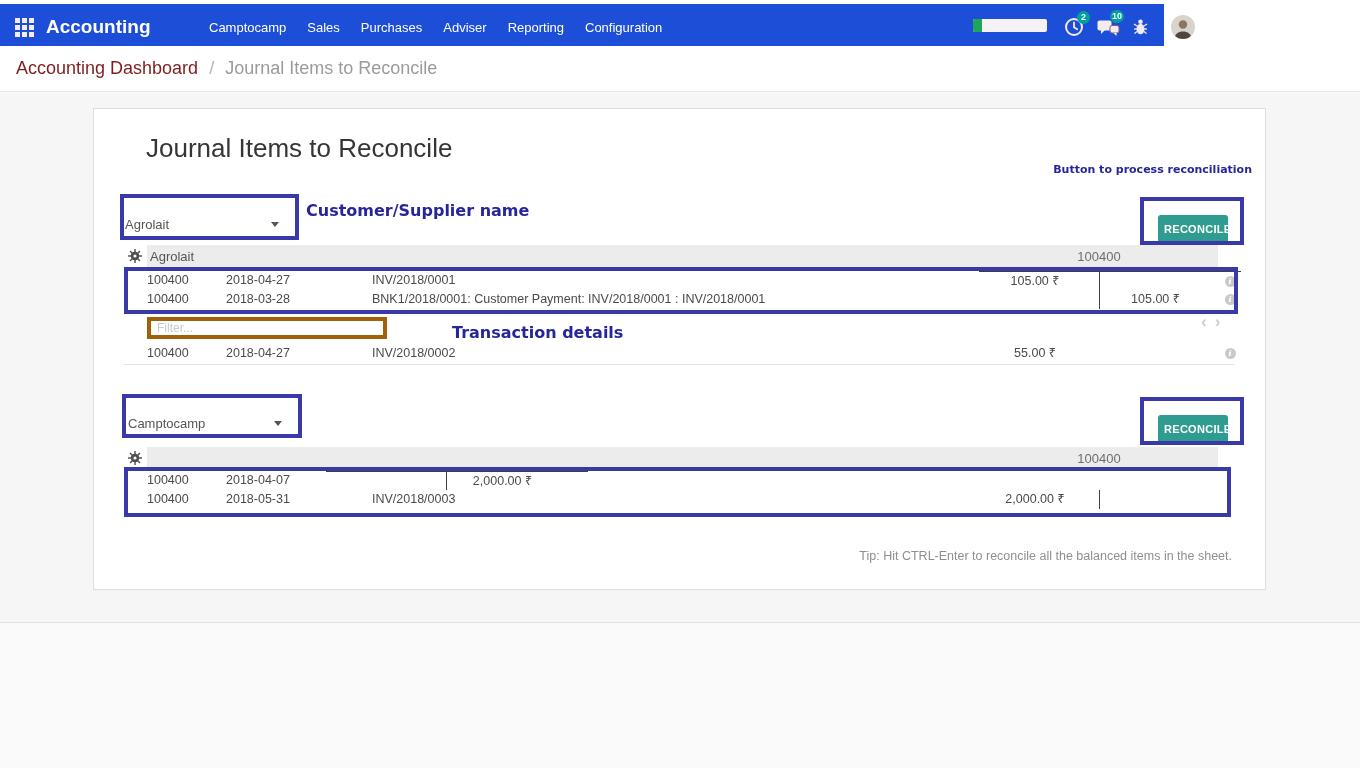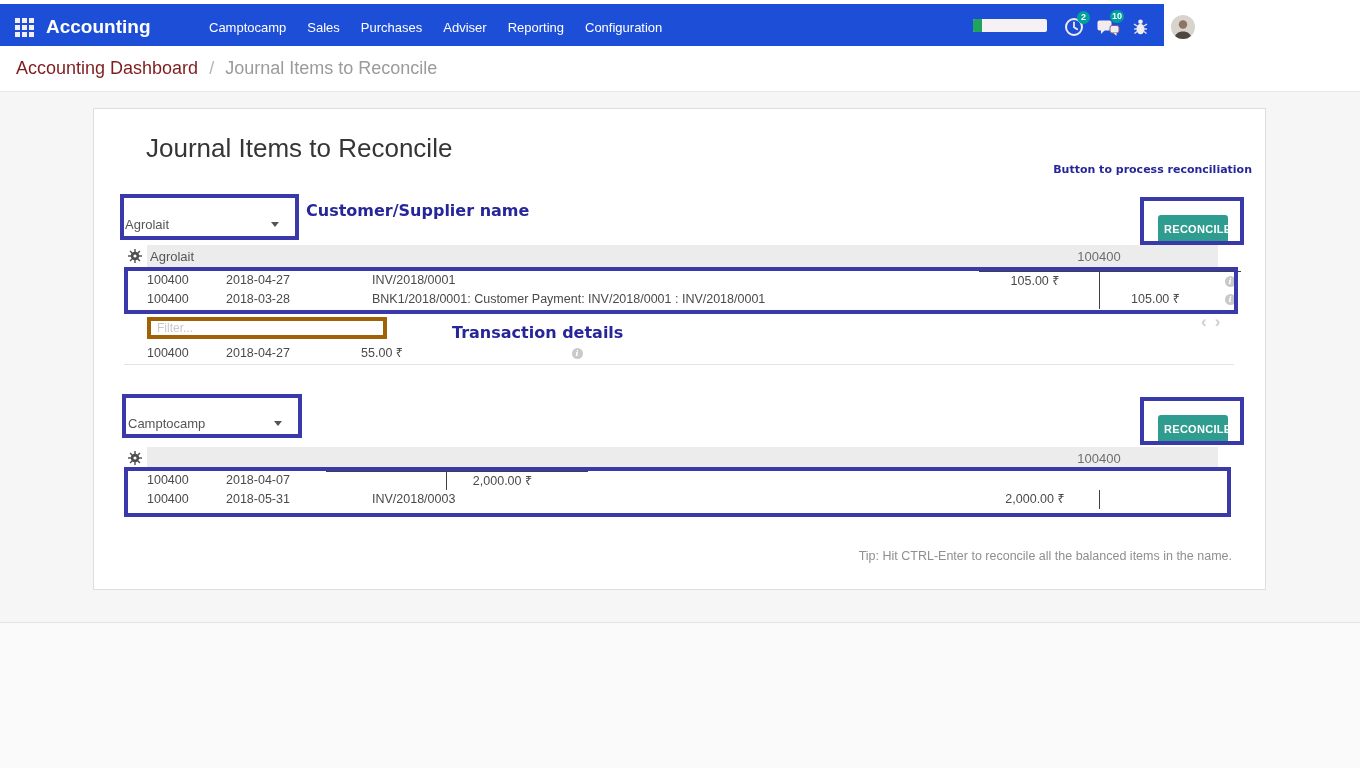--- a/index.html
+++ b/index.html
@@ -255,20 +255,21 @@
       <span>‹</span>
       <span>›</span>
     </div>
     <div class="ann ann-trans">Transaction details</div>
 
     <div class="extra-rows">
       <div class="trow">
         <span class="c-pad"></span>
         <span class="c-account">100400</span>
         <span class="c-date">2018-04-27</span>
+        <span class="c-label">INV/2018/0002</span>
         <span class="amounts">
           <span class="c-debit">55.00 ₹</span>
           <span class="c-credit"></span>
           <span class="c-info">
               <i class="info-icon">i</i>
             </span>
         </span>
       </div>
     </div>
     <div class="tbl-bottom"></div>
@@ -319,19 +320,19 @@
         <span class="c-label">INV/2018/0003</span>
         <span class="amounts">
           <span class="c-debit">2,000.00 ₹</span>
           <span class="c-credit"></span>
           <span class="c-info"></span>
         </span>
       </div>
     </div>
     <div class="ann-box" id="annbox-rows2"></div>
 
-    <div class="tip">Tip: Hit CTRL-Enter to reconcile all the balanced items in the name.</div>
+    <div class="tip">Tip: Hit CTRL-Enter to reconcile all the balanced items in the sheet.</div>
   </div>
 
   <div class="spinner-dot"></div>
 </div>
 
 <div class="below"></div>
 
 </body></html>

